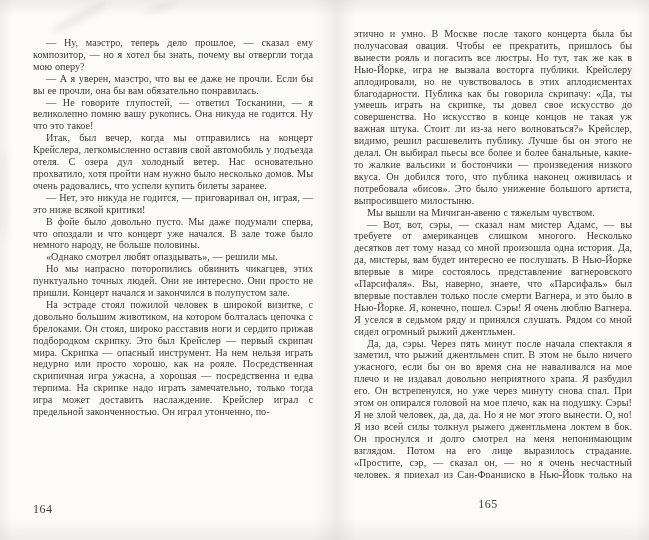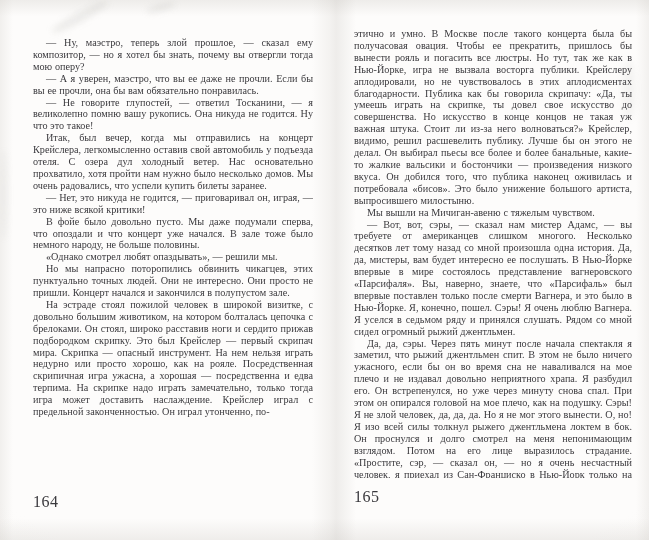--- a/index.html
+++ b/index.html
@@ -51,40 +51,41 @@
     font-size: 10.2px;
     line-height: 11.9px;
     word-spacing: 0.2px;
   }
   .page-text p.indent { text-indent: 13px; }
   .page-text.left  { left: 33px;  top: 37px; width: 280px; height: 454px; }
   .page-text.right { left: 354px; top: 28px; width: 278px; height: 450px; }
 
   .pagenum {
     position: absolute;
-    font-size: 16px;
+    font-size: 12px;
     color: #3a393d;
     letter-spacing: 0.5px;
+    margin-top: 9px;
   }
   .pagenum.left-num  { left: 33px;  top: 493px; }
-  .pagenum.right-num { left: 354px; top: 488px; width: 268px; text-align: left; }
+  .pagenum.right-num { left: 354px; top: 488px; width: 268px; text-align: center; }
 </style>
 </head>
 <body>
 
 <div class="photo">
   <div class="vignette"></div>
   <div class="gutter"></div>
   <div class="smudge s1"></div>
   <div class="smudge s2"></div>
   <div class="smudge s3"></div>
   <div class="smudge s4"></div>
 
   <div class="page-text left" lang="ru">
-      <p class="indent">— Ну, маэстро, теперь злой прошлое, — сказал ему композитор, — но я хотел бы знать, почему вы отвергли тогда мою оперу?</p>
+      <p class="indent">— Ну, маэстро, теперь дело прошлое, — сказал ему композитор, — но я хотел бы знать, почему вы отвергли тогда мою оперу?</p>
       <p class="indent">— А я уверен, маэстро, что вы ее даже не прочли. Если бы вы ее прочли, она бы вам обязательно понравилась.</p>
       <p class="indent">— Не говорите глупостей, — ответил Тосканини, — я великолепно помню вашу рукопись. Она никуда не годится. Ну что это такое!</p>
       <p class="indent">Итак, был вечер, когда мы отправились на концерт Крейслера, легкомысленно оставив свой автомобиль у подъезда отеля. С озера дул холодный ветер. Нас основательно прохватило, хотя пройти нам нужно было несколько домов. Мы очень радовались, что успели купить билеты заранее.</p>
       <p class="indent">— Нет, это никуда не годится, — приговаривал он, играя, — это ниже всякой критики!</p>
       <p class="indent">В фойе было довольно пусто. Мы даже подумали сперва, что опоздали и что концерт уже начался. В зале тоже было немного народу, не больше половины.</p>
       <p class="indent">«Однако смотрел любят опаздывать», — решили мы.</p>
       <p class="indent">Но мы напрасно поторопились обвинить чикагцев, этих пунктуально точных людей. Они не интересно. Они просто не пришли. Концерт начался и закончился в полупустом зале.</p>
       <p class="indent">На эстраде стоял пожилой человек в широкой визитке, с довольно большим животиком, на котором болталась цепочка с брелоками. Он стоял, широко расставив ноги и сердито прижав подбородком скрипку. Это был Крейслер — первый скрипач мира. Скрипка — опасный инструмент. На нем нельзя играть недурно или просто хорошо, как на рояле. Посредственная скрипичная игра ужасна, а хорошая — посредственна и едва терпима. На скрипке надо играть замечательно, только тогда игра может доставить наслаждение. Крейслер играл с предельной законченностью. Он играл утонченно, по-</p>
     </div>
 

